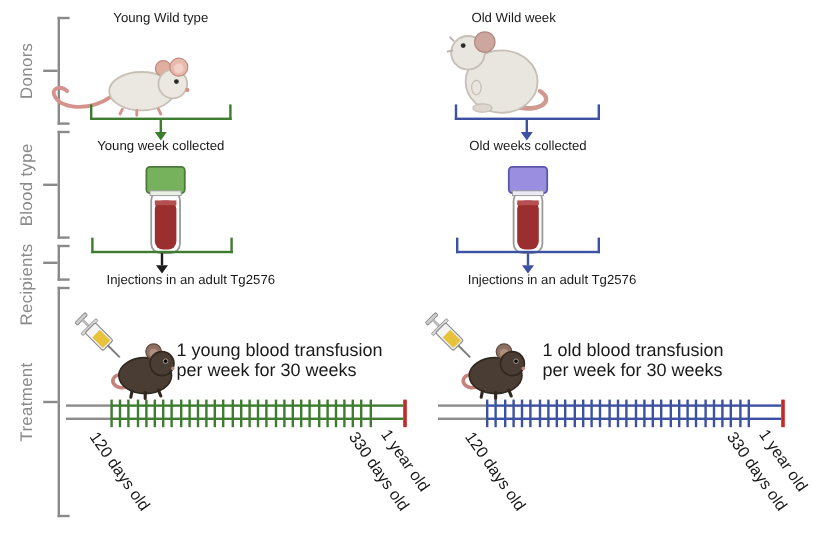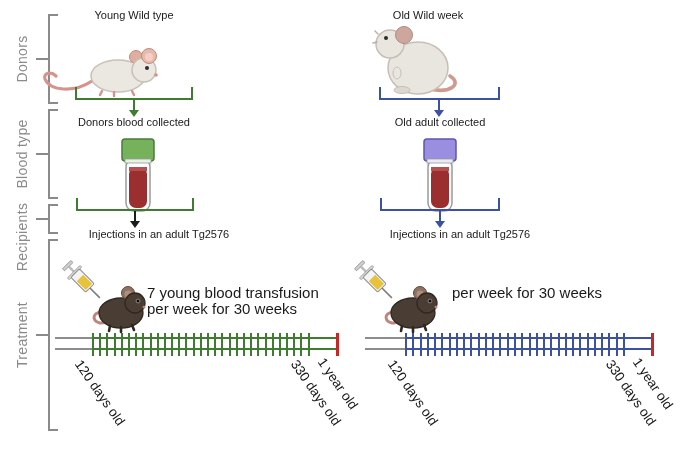--- a/index.html
+++ b/index.html
@@ -77,21 +77,21 @@
       <circle cx="104" cy="24" r="12" fill="#ebe8e2" stroke="#c7c0b6" stroke-width="1.5"></circle>
       <circle cx="109" cy="10" r="7.5" fill="#e8b9ad" stroke="#c08b7e"></circle>
       <circle cx="109" cy="11" r="4" fill="#f2d0c6"></circle>
       <circle cx="107" cy="22" r="2" fill="#2b2b2b"></circle>
       <circle cx="116" cy="29" r="1.8" fill="#d98f85"></circle>
     </svg>
 
     <div class="hbracket" style="left:75px;top:87px;width:118px;"></div>
     <div class="v-arrow" style="left:133px;top:100px;"></div>
 
-    <div class="ctext" style="left:34px;top:116px;width:200px;">Donors blood collected</div>
+    <div class="ctext" style="left:34px;top:116px;width:200px;">Young week collected</div>
 
     <svg style="left:118px;top:137px;" width="40" height="80" viewBox="0 0 40 80">
       <rect x="8" y="22" width="24" height="52" rx="8" fill="#ffffff" stroke="#9a9a9a" stroke-width="1.5"></rect>
       <rect x="11" y="30" width="18" height="41" rx="7" fill="#9b2e2e"></rect>
       <rect x="11" y="30" width="18" height="4" fill="#b65050"></rect>
       <rect x="4" y="2" width="32" height="22" rx="3" fill="#76b25c" stroke="#4c7a3e" stroke-width="1.5"></rect>
       <rect x="7" y="22" width="26" height="4" fill="#e9f0e4" stroke="#9a9a9a" stroke-width="0.8"></rect>
     </svg>
 
     <div class="hbracket" style="left:76px;top:198px;width:118px;"></div>
@@ -115,21 +115,21 @@
       <ellipse cx="33" cy="32" rx="22" ry="15" fill="#493d34" stroke="#30271f" stroke-width="1.3"></ellipse>
       <path d="M22 45 l-1 5 M33 46 l0 5 M44 44 l2 5" stroke="#30271f" stroke-width="2.6" stroke-linecap="round"></path>
       <circle cx="40" cy="12" r="6.5" fill="#8d7263" stroke="#5e4a3d"></circle>
       <circle cx="40" cy="13" r="3.4" fill="#b08f7d"></circle>
       <circle cx="47" cy="22" r="10" fill="#493d34" stroke="#30271f" stroke-width="1.3"></circle>
       <circle cx="50" cy="20" r="1.9" fill="#0c0c0c" stroke="#c9c1b8" stroke-width="0.6"></circle>
       <circle cx="56" cy="26" r="1.5" fill="#c4827c"></circle>
     </svg>
 
     <div class="caption" style="left:147px;top:285px;">
-      <div>7 young blood transfusion</div>
+      <div>1 young blood transfusion</div>
       <div>per week for 30 weeks</div>
     </div>
 
     <div class="seg gray" style="left:55px;top:337px;width:37px;"></div>
     <div class="ladder" style="left:92px;top:333px;width:218px;">
         <i></i>
         <i></i>
         <i></i>
         <i></i>
         <i></i>
@@ -178,21 +178,21 @@
       <circle cx="38" cy="13" r="8.5" fill="#cda79e" stroke="#b18a80"></circle>
       <circle cx="20" cy="16" r="2" fill="#2b2b2b"></circle>
       <path d="M12 12 l-3 -3 M11 20 l-4 1" stroke="#b8afa4" stroke-width="1.4" stroke-linecap="round"></path>
       <ellipse cx="31" cy="51" rx="4" ry="6" fill="#e9e5df" stroke="#c6bfb5"></ellipse>
       <ellipse cx="36" cy="68" rx="8" ry="3.5" fill="#ddd7cf" stroke="#c6bfb5"></ellipse>
     </svg>
 
     <div class="hbracket" style="left:379px;top:87px;width:121px;"></div>
     <div class="v-arrow" style="left:438px;top:100px;"></div>
 
-    <div class="ctext" style="left:340px;top:116px;width:200px;">Old adult collected</div>
+    <div class="ctext" style="left:340px;top:116px;width:200px;">Old weeks collected</div>
 
     <svg style="left:420px;top:137px;" width="40" height="80" viewBox="0 0 40 80">
       <rect x="8" y="22" width="24" height="52" rx="8" fill="#ffffff" stroke="#9a9a9a" stroke-width="1.5"></rect>
       <rect x="11" y="30" width="18" height="41" rx="7" fill="#9b2e2e"></rect>
       <rect x="11" y="30" width="18" height="4" fill="#b65050"></rect>
       <rect x="4" y="2" width="32" height="22" rx="3" fill="#9a8ee0" stroke="#5f57ab" stroke-width="1.5"></rect>
       <rect x="7" y="22" width="26" height="4" fill="#ecebf5" stroke="#9a9a9a" stroke-width="0.8"></rect>
     </svg>
 
     <div class="hbracket" style="left:380px;top:198px;width:120px;"></div>
@@ -216,20 +216,21 @@
       <ellipse cx="33" cy="32" rx="22" ry="15" fill="#493d34" stroke="#30271f" stroke-width="1.3"></ellipse>
       <path d="M22 45 l-1 5 M33 46 l0 5 M44 44 l2 5" stroke="#30271f" stroke-width="2.6" stroke-linecap="round"></path>
       <circle cx="40" cy="12" r="6.5" fill="#8d7263" stroke="#5e4a3d"></circle>
       <circle cx="40" cy="13" r="3.4" fill="#b08f7d"></circle>
       <circle cx="47" cy="22" r="10" fill="#493d34" stroke="#30271f" stroke-width="1.3"></circle>
       <circle cx="50" cy="20" r="1.9" fill="#0c0c0c" stroke="#c9c1b8" stroke-width="0.6"></circle>
       <circle cx="56" cy="26" r="1.5" fill="#c4827c"></circle>
     </svg>
 
     <div class="caption" style="left:452px;top:285px;">
+      <div>1 old blood transfusion</div>
       <div>per week for 30 weeks</div>
     </div>
 
     <div class="seg gray" style="left:365px;top:337px;width:40px;"></div>
     <div class="ladder" style="left:405px;top:333px;width:220px;">
         <i></i>
         <i></i>
         <i></i>
         <i></i>
         <i></i>

